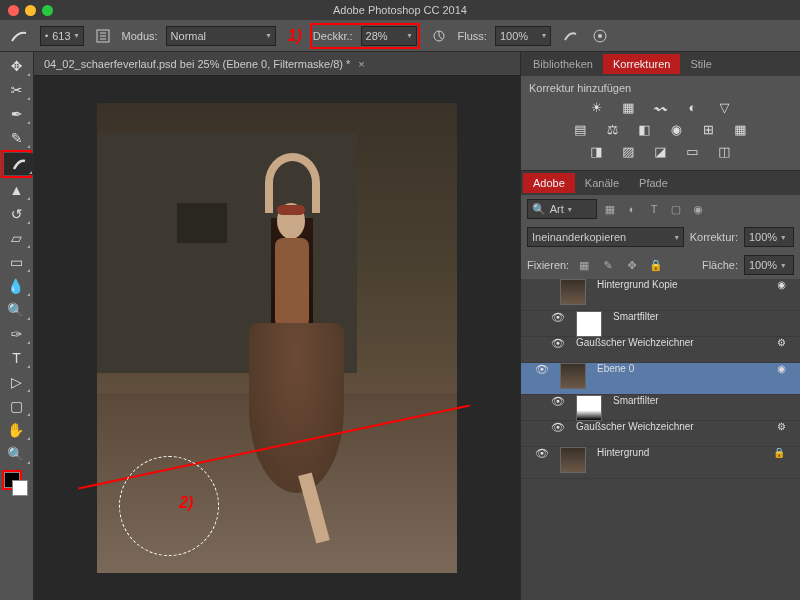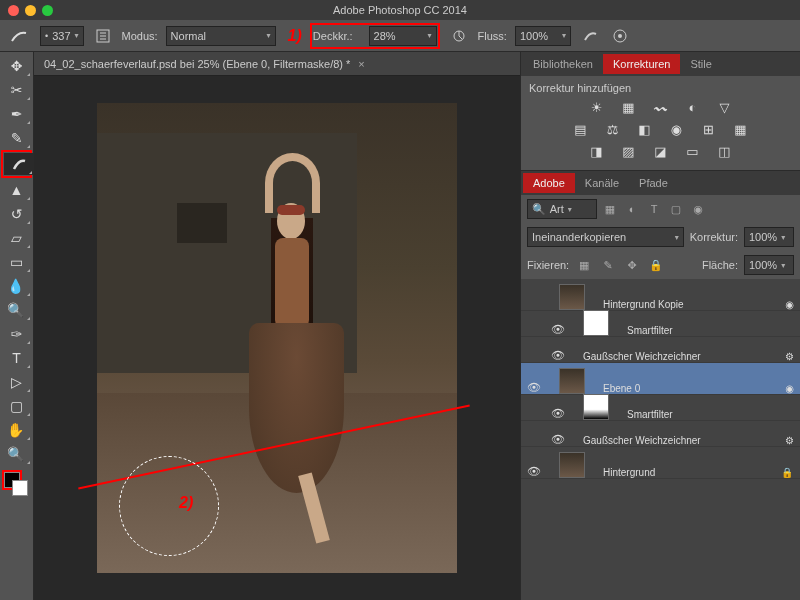--- a/index.html
+++ b/index.html
@@ -46,21 +46,21 @@
 .panels{width:280px;background:#535353;border-left:1px solid #2a2a2a;display:flex;flex-direction:column}
 .panel-tabs{height:24px;background:#3a3a3a;display:flex;align-items:center;padding:0 2px}
 .ptab{padding:4px 10px;color:#aaa}
 .ptab.active{background:#b91c1c;color:#eee}
 .panel-body{padding:6px 8px;border-bottom:1px solid #2a2a2a}
 .adj-row{display:flex;gap:10px;margin:4px 0;justify-content:center}
 .adj-ico{width:22px;height:18px;display:flex;align-items:center;justify-content:center;font-size:13px;color:#ddd}
 .layer-opts{display:flex;align-items:center;gap:6px;padding:4px 6px}
 .layer-opts .dropdown{flex:1}
 .layer-list{background:#434343;flex:1;overflow:auto}
-.layer{display:flex;align-items:flex-end;height:32px;padding:0 6px;gap:18px;border-bottom:1px solid #3a3a3a}
+.layer{display:flex;align-items:flex-start;height:32px;padding:0 14px;gap:11px;border-bottom:1px solid #3a3a3a}
 .layer.sel{background:#5a7aa8}
 .layer.sub{padding-left:30px;height:26px}
 .eye{width:14px;text-align:center;color:#ddd}
 .thumb{width:26px;height:26px;background:#222;border:1px solid #666;flex-shrink:0}
 .thumb.white{background:#fff}
 .thumb.img{background:linear-gradient(#3a3228,#6b5848)}
 .layer-name{flex:1;color:#ddd;font-size:10px}
 .fx-ico{font-size:10px;color:#ddd}
 .search-row{display:flex;align-items:center;gap:4px;padding:4px 6px}
 .search-row .dropdown{width:70px}
@@ -79,38 +79,38 @@
 </div>
 
 <div class="optbar">
   <div class="tool-ico">
     <svg width="18" height="14">
         <path d="M2 12 Q8 2 16 4" stroke="#ddd" fill="none" stroke-width="2"></path>
       </svg>
   </div>
   <div class="dropdown">
     <span style="font-size:9px">•</span>
-    <span>337</span>
+    <span>613</span>
     <span class="arrow">▾</span>
   </div>
   <div class="icon-btn">
     <svg width="16" height="16">
         <rect x="2" y="2" width="12" height="12" stroke="#ccc" fill="none"></rect>
         <path d="M5 5h6M5 8h6M5 11h6" stroke="#ccc"></path>
       </svg>
   </div>
   <span class="lbl">Modus:</span>
   <div class="dropdown" style="width:110px">
     <span>Normal</span>
     <span class="arrow" style="margin-left:auto">▾</span>
   </div>
   <span class="anno-txt" style="position:static;margin-left:4px">1)</span>
-  <div class="redbox" style="display:flex;align-items:center;gap:16px">
+  <div class="redbox" style="display:flex;align-items:center;gap:8px">
     <span class="lbl">Deckkr.:</span>
-    <div class="dropdown" style="width:68px">
+    <div class="dropdown" style="width:56px">
       <span>28%</span>
       <span class="arrow" style="margin-left:auto">▾</span>
     </div>
   </div>
   <div class="icon-btn">
     <svg width="16" height="16">
         <circle cx="8" cy="8" r="5" stroke="#ccc" fill="none"></circle>
         <path d="M8 3v5l3 3" stroke="#ccc" fill="none"></path>
       </svg>
   </div>

